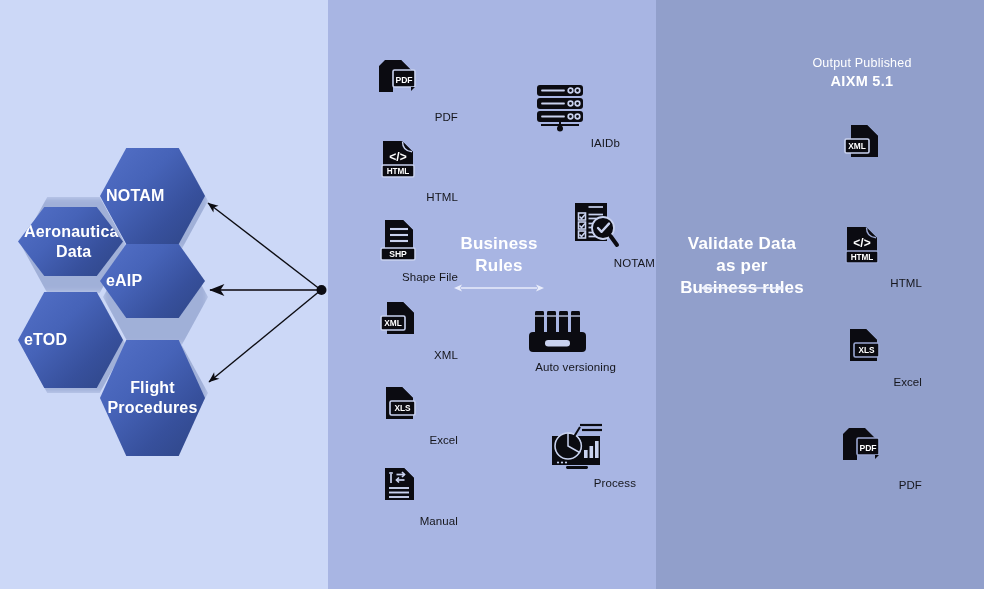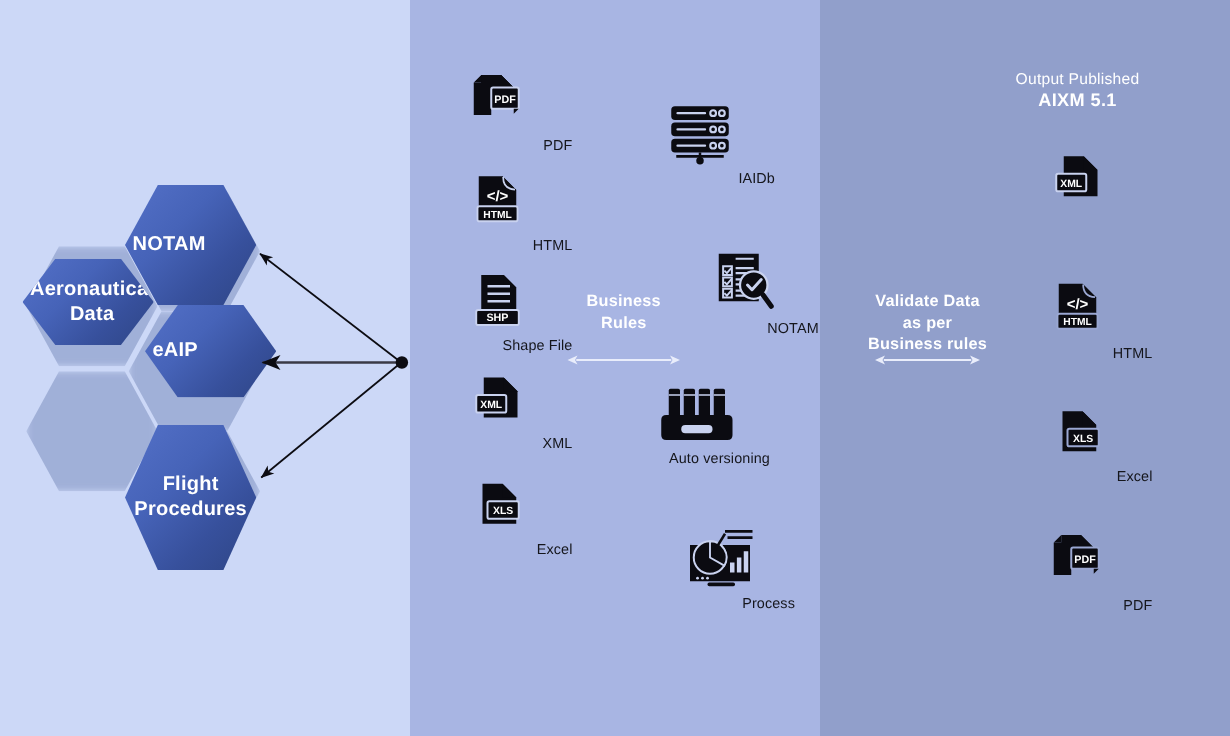--- a/index.html
+++ b/index.html
@@ -58,21 +58,21 @@
     white-space:nowrap;
   }
 
   
   .flow-label{
     position:absolute;
     text-align:center;
     transform:translateX(-50%);
     color:#ffffff;
     font-weight:bold;
-    font-size:13px;
+    font-size:17px;
     line-height:1.3;
     letter-spacing:.2px;
     white-space:pre-line;
   }
   .flow-arrow{position:absolute;transform:translateX(-50%);}
 
   
   #out-head{
     position:absolute;
     width:300px;text-align:center;
@@ -95,25 +95,28 @@
   <div class="hex" style="left:100px;top:148px;width:105px;height:96px;">
     <span>NOTAM</span>
   </div>
 
   <div class="hex-shadow" style="left:21px;top:197px;width:105px;height:96px;"></div>
   <div class="hex" style="left:18px;top:207px;width:105px;height:69px;">
     <span>Aeronautical Data</span>
   </div>
 
   <div class="hex-shadow" style="left:103px;top:249px;width:105px;height:96px;"></div>
-  <div class="hex" style="left:116px;top:244px;width:105px;height:74px;">
+  <div class="hex" style="left:100px;top:244px;width:105px;height:74px;">
     <span>eAIP</span>
   </div>
 
   <div class="hex-shadow" style="left:21px;top:297px;width:105px;height:96px;"></div>
+  <div class="hex" style="left:18px;top:292px;width:105px;height:96px;">
+    <span>eTOD</span>
+  </div>
 
   <div class="hex-shadow" style="left:103px;top:345px;width:105px;height:96px;"></div>
   <div class="hex" style="left:100px;top:340px;width:105px;height:116px;">
     <span>Flight Procedures</span>
   </div>
 
   <svg id="arrows" viewBox="0 0 328 589">
     <defs>
       <marker id="ah" markerWidth="9" markerHeight="9" refX="7.6" refY="3.2" orient="auto">
         <path d="M8,3.2 L0.4,0.2 L2.4,3.2 L0.4,6.2 Z" fill="#0c0c12"></path>
@@ -176,20 +179,40 @@
   <div class="icon-item" style="left:398px;top:385px;">
     <svg class="glyph" width="42" height="44" viewBox="0 0 42 44">
       <path d="M9 2 h16 l11 11 v21 H9 z" fill="#0b0b11"></path>
       <path d="M25 2 l11 11 h-11 z" fill="#0b0b11"></path>
       <rect x="13" y="16" width="25" height="14" rx="1.5" fill="#0b0b11" stroke="#c9d2ef" stroke-width="1.6"></rect>
       <text x="25.5" y="26.3" font-family="Liberation Sans, sans-serif" font-size="8.3" font-weight="bold" fill="#ffffff" text-anchor="middle">XLS</text>
     </svg>
     <span class="cap">Excel</span>
   </div>
 
+  <div class="icon-item" style="left:398px;top:466px;">
+    <svg class="glyph" width="40" height="44" viewBox="0 0 40 44">
+      <path d="M7 2 h19 l10 10 v22 H7 z" fill="#0b0b11"></path>
+      <path d="M26 2 l10 10 h-10 z" fill="#0b0b11"></path>
+      <g stroke="#c9d2ef" stroke-width="1.7" fill="none">
+        <path d="M13 8 v9"></path>
+          <path d="M11.2 7 h3.6"></path>
+        <path d="M18.5 8.5 h8"></path>
+          <path d="M24 6 l2.5 2.5 L24 11"></path>
+        <path d="M18.5 14 h8"></path>
+          <path d="M21 11.5 L18.5 14 L21 16.5"></path>
+      </g>
+      <g stroke="#c9d2ef" stroke-width="1.9">
+        <line x1="11" y1="22" x2="31" y2="22"></line>
+        <line x1="11" y1="26.5" x2="31" y2="26.5"></line>
+        <line x1="11" y1="31" x2="31" y2="31"></line>
+      </g>
+    </svg>
+    <span class="cap">Manual</span>
+  </div>
 
   <div class="flow-label" style="left:499px;top:233px;width:150px;">Business
 Rules</div>
   <svg class="flow-arrow" style="left:499px;top:281px;" width="92" height="14" viewBox="0 0 92 14">
     <line x1="8" y1="7" x2="84" y2="7" stroke="#e9edfb" stroke-width="1.7"></line>
     <path d="M1,7 L9,3.4 L7,7 L9,10.6 Z" fill="#e9edfb"></path>
     <path d="M91,7 L83,3.4 L85,7 L83,10.6 Z" fill="#e9edfb"></path>
   </svg>
 
   <div class="icon-item" style="left:560px;top:82px;">

